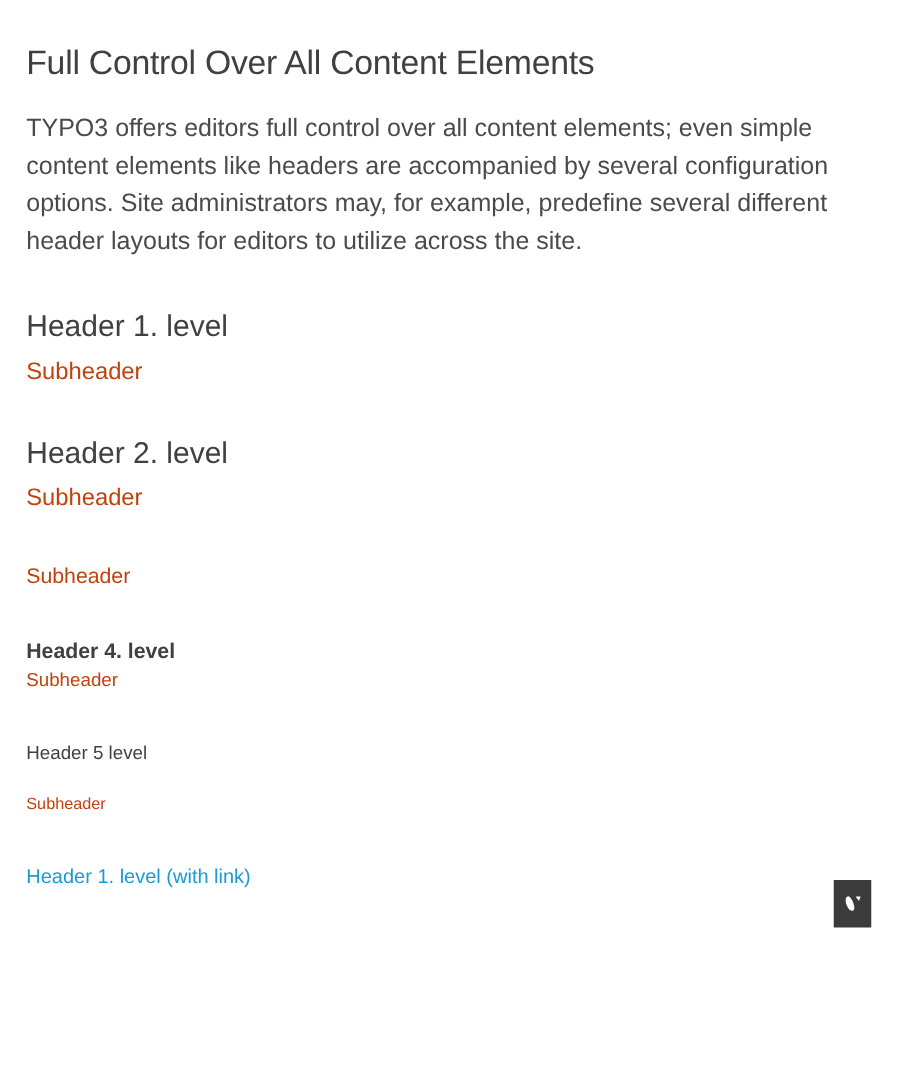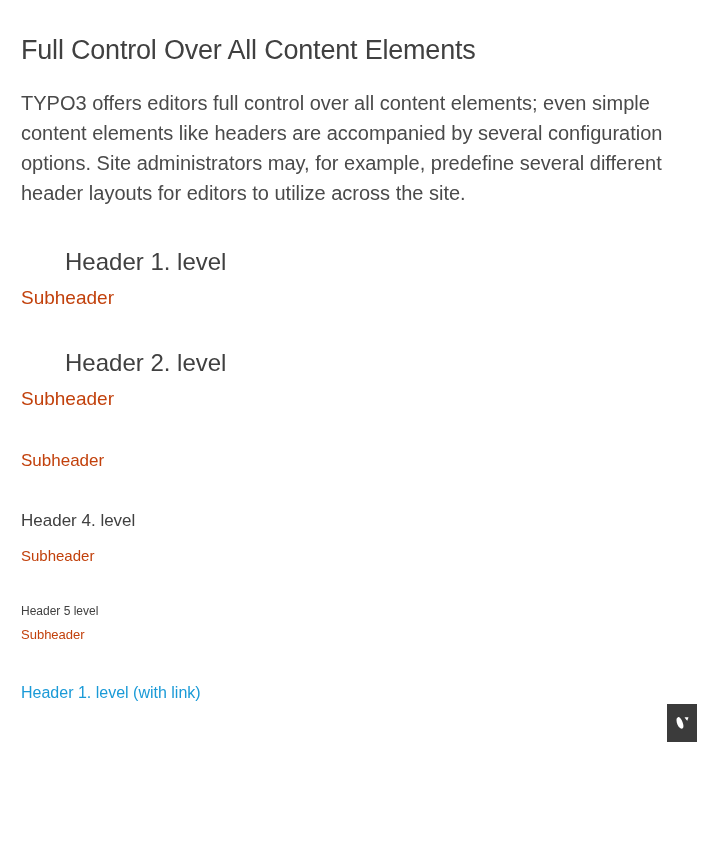--- a/index.html
+++ b/index.html
@@ -32,24 +32,24 @@
     max-width: 676px;
     margin: 0 0 40px 0;
   }
   .content-block { margin-bottom: 40px; }
   .hdr {
     font-weight: 300;
     color: #404040;
     line-height: 1.15;
     margin: 0 0 11px 0;
   }
-  .h-l1, .h-l2 { font-size: 24px; margin-left: 44px; }
+  .h-l1, .h-l2 { font-size: 24px; }
   .h-l3 { font-size: 20px; }
-  .h-l4 { font-size: 17px; margin-bottom: 16px; }
-  .h-l5 { font-size: 12px; margin-bottom: 8px; }
+  .h-l4 { font-size: 17px; margin-bottom: 5px; font-weight: bold; }
+  .h-l5 { font-size: 15px; margin-bottom: 24px; }
   .sub {
     font-weight: 300;
     color: #c2410c;
     line-height: 1.2;
   }
   .sub-l1, .sub-l2 { font-size: 19px; }
   .sub-l3 { font-size: 17px; }
   .sub-l4 { font-size: 15px; }
   .sub-l5 { font-size: 13px; }
   .block-l1 { margin-top: 38px; }

